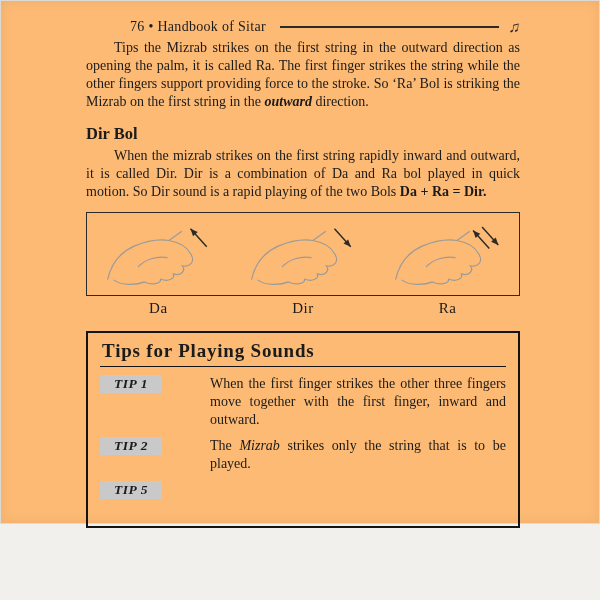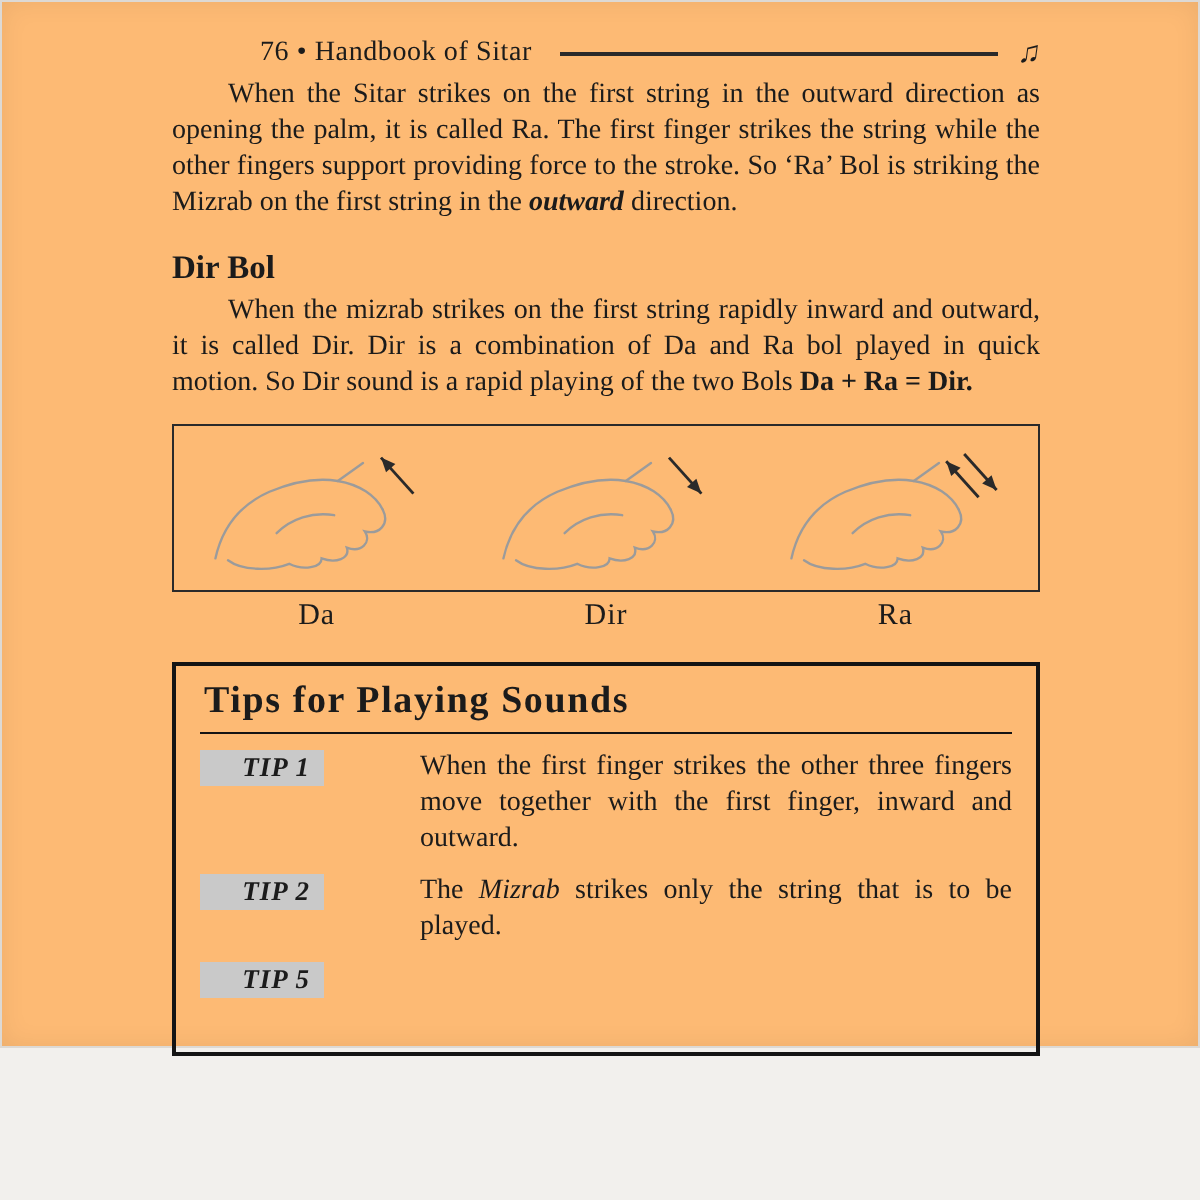--- a/index.html
+++ b/index.html
@@ -39,41 +39,41 @@
   .tips{
     margin-top:11px;border:2px solid #141414;padding:7px 12px 27px 12px;
   }
   .tips-title{
     font-size:19px;font-weight:700;letter-spacing:0.8px;
     border-bottom:1.6px solid #141414;padding:0 0 4px 2px;margin-bottom:6px;
   }
   .tip-row{display:flex;align-items:flex-start;margin-top:8px;}
   .tip-label{
     background:#c9c9c9;font-weight:700;font-style:italic;font-size:13.5px;
-    padding:1px 7px;min-width:48px;text-align:right;letter-spacing:0.5px;
+    padding:1px 7px;min-width:48px;text-align:center;letter-spacing:0.5px;
     white-space:nowrap;
   }
   .tip-text{
     flex:1;margin-left:48px;font-size:14px;line-height:18px;text-align:justify;
   }
   svg.hand{display:block;}
 </style>
 </head>
 <body>
 
 <div class="page">
   <div class="content">
 
     <div class="pg-header">
       <span class="htitle">76 • Handbook of Sitar</span>
       <span class="hrule"></span>
       <span class="music">♫</span>
     </div>
 
-    <p class="para"><span>When the Sitar strikes on the first string in the outward direction as opening the palm, it is called Ra. The first finger strikes the string while the other fingers support providing force to the stroke. So ‘Ra’ Bol is striking the Mizrab on the first string in the </span><span class="bi">outward</span><span> direction.</span></p>
+    <p class="para"><span>Tips the Mizrab strikes on the first string in the outward direction as opening the palm, it is called Ra. The first finger strikes the string while the other fingers support providing force to the stroke. So ‘Ra’ Bol is striking the Mizrab on the first string in the </span><span class="bi">outward</span><span> direction.</span></p>
 
     <h2 class="sec second">Dir Bol</h2>
     <p class="para"><span>When the mizrab strikes on the first string rapidly inward and outward, it is called Dir. Dir is a combination of Da and Ra bol played in quick motion. So Dir sound is a rapid playing of the two Bols </span><span class="b">Da + Ra = Dir.</span></p>
 
     <div class="figure">
       <div class="cell">
         <svg class="hand" width="130" height="72" viewBox="0 0 130 80">
           <g fill="none" stroke="#9b9b9b" stroke-width="1.3" stroke-linecap="round">
             <path d="M8 68 C12 50 22 38 38 31 C50 26 64 23 76 25 C88 27 97 33 101 41"></path>
             <path d="M101 41 C105 49 99 55 91 53 C95 59 89 65 81 62 C83 68 75 71 67 68 C67 73 57 75 49 71 C39 75 23 75 15 69"></path>

